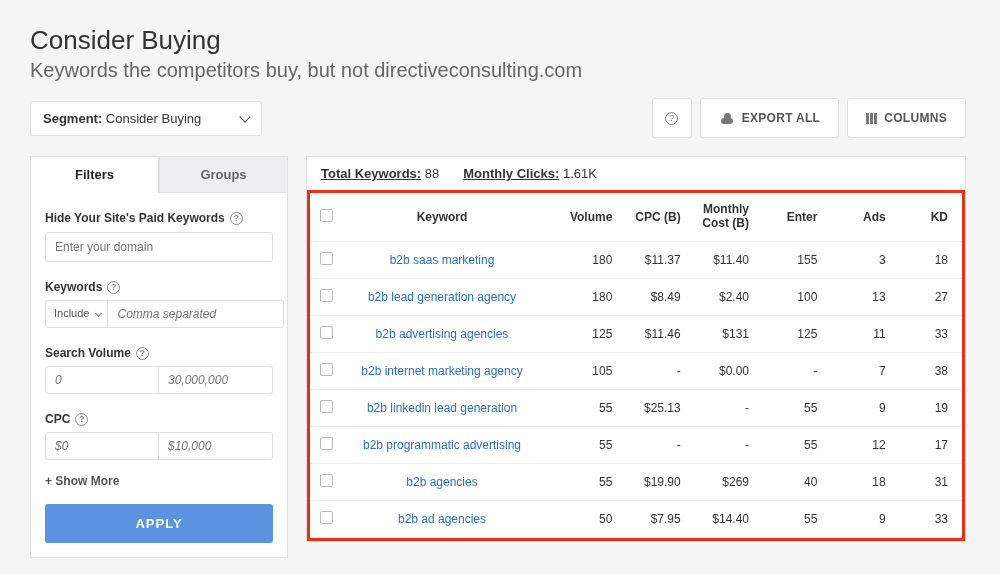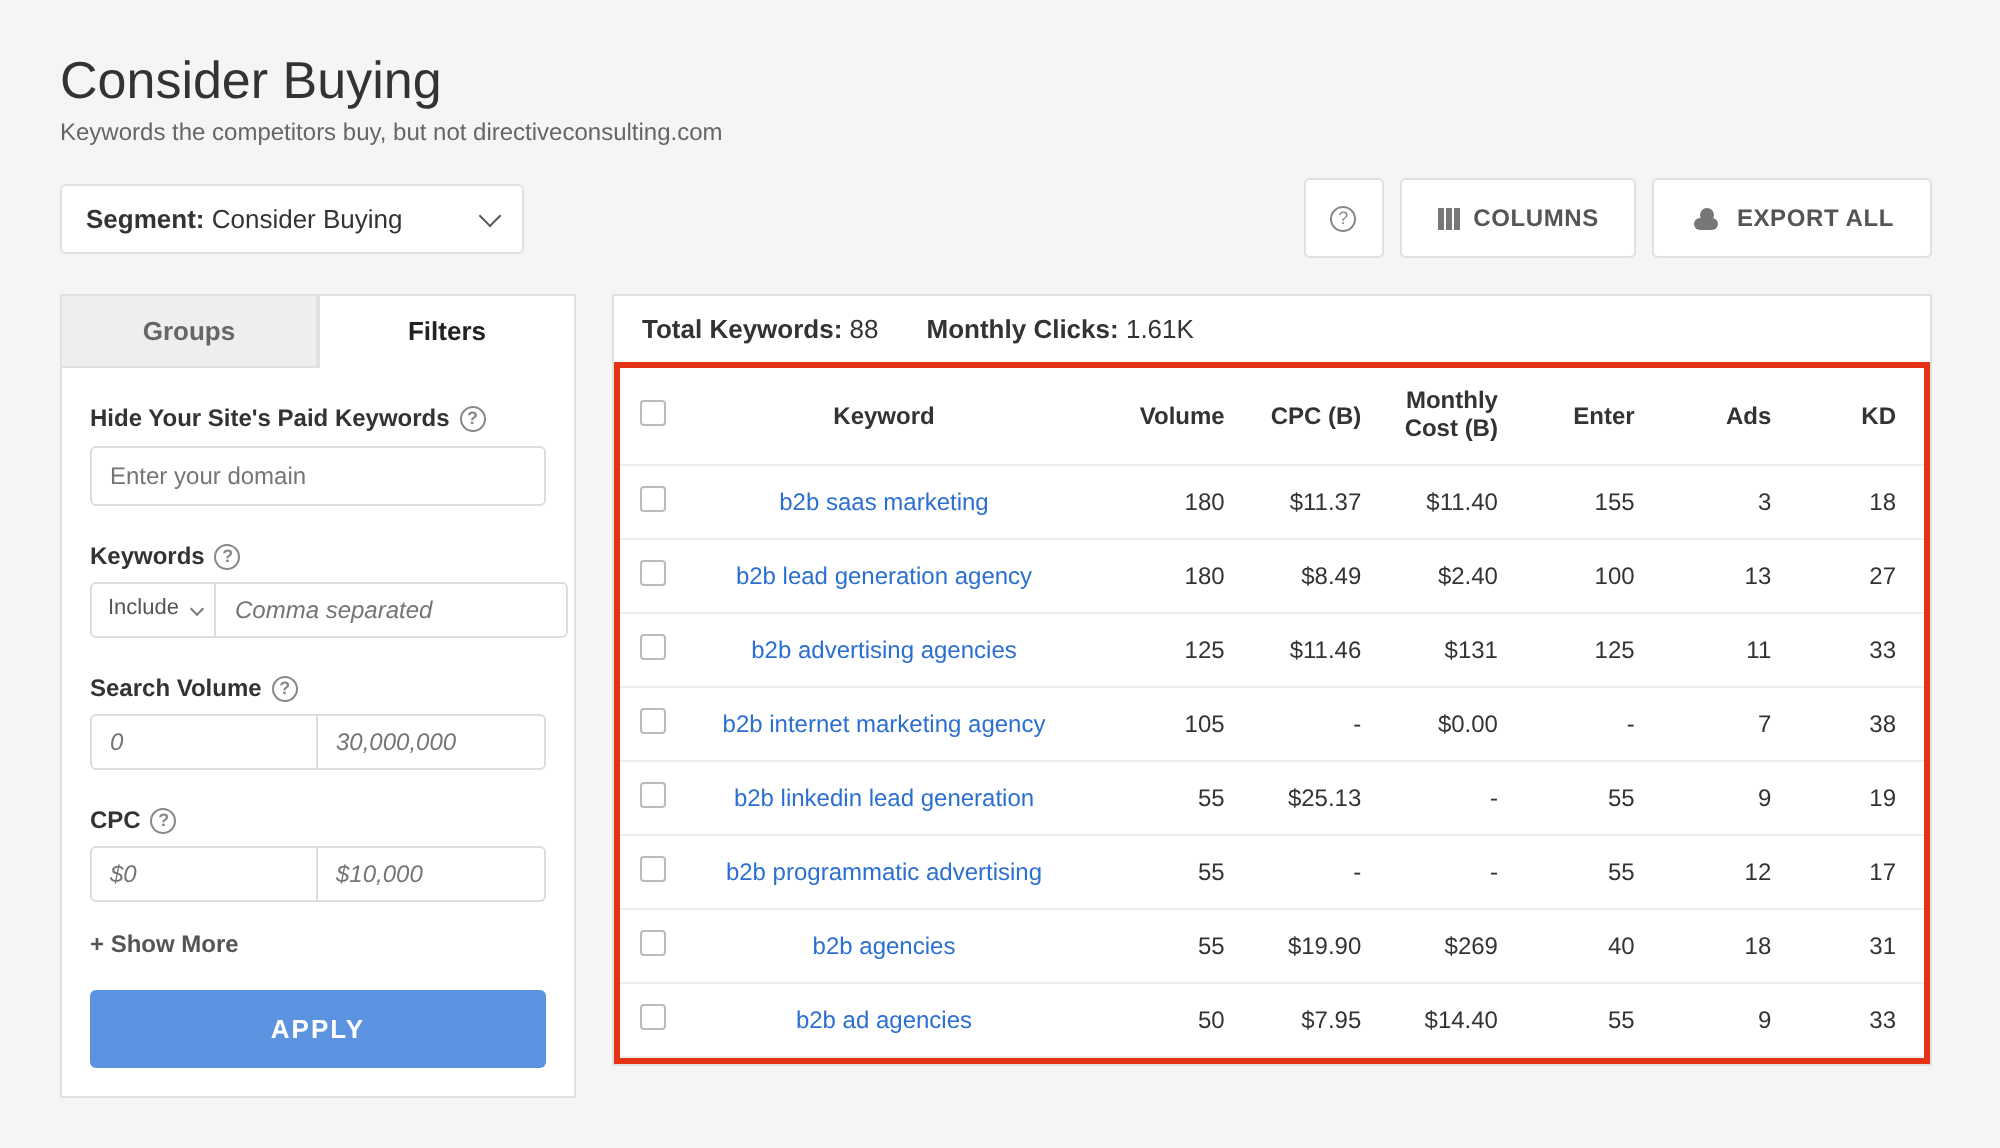--- a/index.html
+++ b/index.html
@@ -1,19 +1,19 @@
 <!DOCTYPE html>
 <html><head>
 <meta charset="utf-8">
 <style>
 * { box-sizing: border-box; margin: 0; padding: 0; }
 body { font-family: -apple-system, BlinkMacSystemFont, "Segoe UI", Arial, sans-serif; background: #f5f5f6; color: #333; font-size: 13px; }
 .page { width: 996px; height: 574px; padding: 8px 30px 0 30px; overflow: hidden; margin-top: 17px; }
 .page-title { font-size: 26px; font-weight: 400; color: #333; margin-bottom: 3px; }
-.page-sub { font-size: 12px; color: #666; margin-bottom: 16px; }
+.page-sub { font-size: 20px; color: #666; margin-bottom: 16px; }
 .topbar { display: flex; align-items: center; gap: 10px; margin-bottom: 18px; }
 .segment { background: #fff; border: 1px solid #e0e0e2; border-radius: 3px; padding: 9px 12px; width: 232px; display: flex; align-items: center; justify-content: space-between; cursor: pointer; }
 .segment .lbl { color: #333; font-size: 13px; text-align: right; }
 .segment .lbl b { font-weight: 700; }
 .chev { display:inline-block; width:8px; height:8px; border-right:1.7px solid #555; border-bottom:1.7px solid #555; transform: rotate(45deg); margin-top:-3px; }
 .topright { margin-left: auto; display: flex; gap: 8px; }
 .iconbtn { width:40px; height:40px; background:#fff; border:1px solid #e0e0e2; border-radius:3px; display:flex; align-items:center; justify-content:center; color:#999; cursor:pointer; }
 .btn { height:40px; background:#fff; border:1px solid #e0e0e2; border-radius:3px; padding:0 18px; display:flex; align-items:center; gap:7px; font-weight:700; font-size:12px; color:#555; letter-spacing:0.3px; cursor:pointer; }
 .main { display:flex; gap: 18px; align-items:flex-start; }
 
@@ -35,21 +35,21 @@
 .range { display:flex; }
 .range input { width:50%; border:1px solid #ddd; padding:6px 9px; font-size:12px; font-style:italic; color:#999; }
 .range input:first-child { border-radius:3px 0 0 3px; }
 .range input:last-child { border-left:none; border-radius:0 3px 3px 0; }
 .showmore { margin-top:14px; font-weight:700; font-size:12px; color:#555; cursor:pointer; }
 .apply { margin-top:16px; width:100%; background:#5b93e0; color:#fff; border:none; border-radius:3px; padding:12px 0; font-weight:700; font-size:13px; letter-spacing:1px; cursor:pointer; }
 
 .panel { flex:1; background:#fff; border:1px solid #e0e0e2; }
 .panel-head { padding:9px 14px; font-size:13px; display:flex; gap:24px; }
 .panel-head .ph { color:#333; }
-.panel-head .ph b { font-weight:700; }
+.panel-head .ph b { font-weight:700;text-decoration:underline; }
 .redbox { border:3px solid #e53214; }
 table { width:100%; border-collapse:collapse; table-layout:fixed; }
 th, td { padding:10px 8px; font-size:12px; border-bottom:1px solid #eee; }
 th { font-weight:700; color:#333; text-align:right; }
 th:first-child, td:first-child { width:22px; padding-left:10px; padding-right:0; }
 th.kw, td.kw { text-align:center; width:220px; }
 th.two-line { line-height:1.15; }
 td { text-align:right; color:#333; }
 td.kw a { color:#2b6fd1; text-decoration:none; }
 .cb { width:13px; height:13px; border:1px solid #bbb; border-radius:2px; display:inline-block; background:#fff; }
@@ -70,39 +70,39 @@
   <div class="topbar">
     <div class="segment">
       <span class="lbl"><b>Segment:</b> <span>Consider Buying</span></span>
       <span class="chev"></span>
     </div>
     <div class="topright">
       <div class="iconbtn">
           <span class="qmark">?</span>
         </div>
       <div class="btn">
+        <span class="cloud-icon"></span>
+        <span>EXPORT ALL</span>
+      </div>
+      <div class="btn">
         <span class="cols-icon">
             <span></span>
             <span></span>
             <span></span>
           </span>
         <span>COLUMNS</span>
       </div>
-      <div class="btn">
-        <span class="cloud-icon"></span>
-        <span>EXPORT ALL</span>
-      </div>
     </div>
   </div>
 
   <div class="main">
     <div class="sidebar">
       <div class="tabs">
+        <div class="tab active">Filters</div>
         <div class="tab inactive">Groups</div>
-        <div class="tab active">Filters</div>
       </div>
       <div class="sidebar-body">
         <div class="hide-label">
           <span>Hide Your Site's Paid Keywords</span>
           <span class="qmark">?</span>
         </div>
         <input class="input" placeholder="Enter your domain" style="">
 
         <div class="fg">
           <div class="fg-label">

